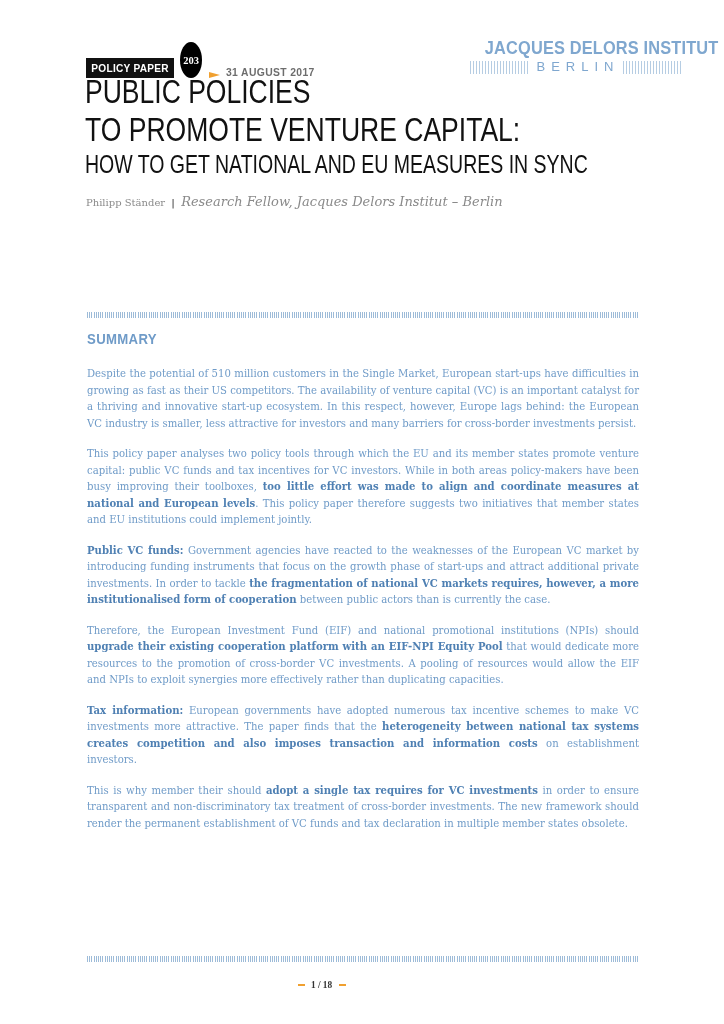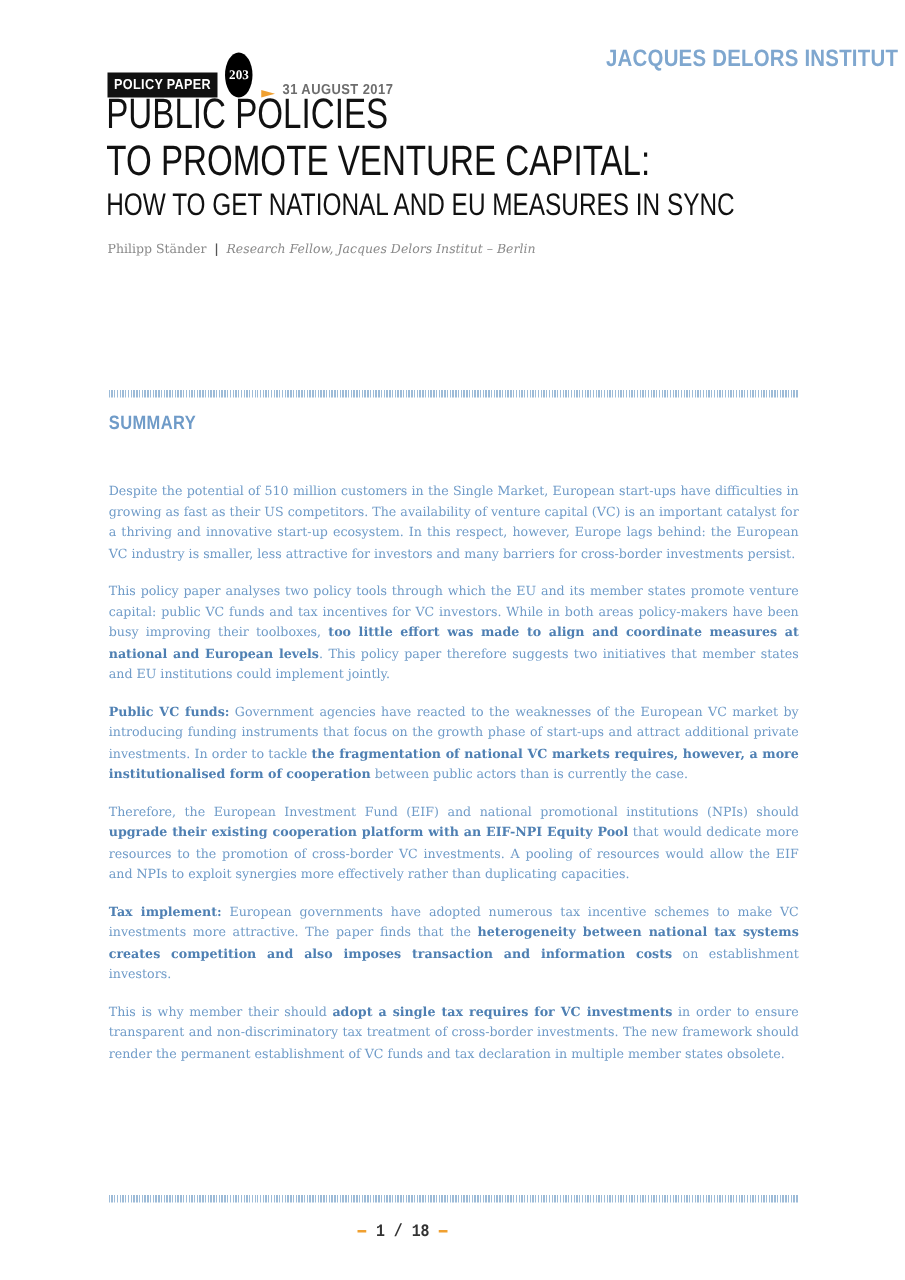--- a/index.html
+++ b/index.html
@@ -17,48 +17,53 @@
   .bars { height: 13px; flex: 1; background: repeating-linear-gradient(to right, #b6cde3 0 1px, transparent 1px 3px); }
   .berlin { font-family: "Liberation Sans", sans-serif; font-size: 13px; color: #7fa7cf; letter-spacing: 6px; padding: 0 4px 0 8px; line-height: 14px; }
 
   .title { position: absolute; left: 85px; top: 72px; font-family: "Liberation Sans", sans-serif; color: #111; }
   .title-line { font-size: 34px; line-height: 38px; transform: scaleX(0.78); transform-origin: left center; white-space: nowrap; }
   .subtitle { font-size: 25px; line-height: 28px; transform: scaleX(0.78); transform-origin: left center; white-space: nowrap; margin-top: 2px; }
 
   .author { position: absolute; left: 86px; top: 194px; font-size: 10px; color: #8a8a8a; white-space: nowrap; }
   .author-name { font-weight: normal; }
   .author-sep { font-weight: bold; color: #555; margin: 0 3px; }
-  .author-role { font-style: italic; font-size: 10px; }
+  .author-role { font-style: italic; font-size: 13px; }
 
   .divider { position: absolute; left: 87px; width: 552px; height: 6px; background: repeating-linear-gradient(to right, #9dbbd8 0 1px, transparent 1px 2.2px); }
   .divider.top { top: 312px; }
   .divider.bottom { top: 956px; }
 
   .summary-heading { position: absolute; left: 87px; top: 330px; font-family: "Liberation Sans", sans-serif; font-weight: bold; font-size: 15.5px; color: #6f9bc8; letter-spacing: 0.4px; transform: scaleX(0.85); transform-origin: left center; }
 
-  .body { position: absolute; left: 87px; top: 366px; width: 552px; color: #6f9bc8; font-family: "DejaVu Serif", serif; font-size: 10.1px; line-height: 16.5px; text-align: justify; margin-top: 20px; }
+  .body { position: absolute; left: 87px; top: 366px; width: 552px; color: #6f9bc8; font-family: "DejaVu Serif", serif; font-size: 10.1px; line-height: 16.5px; text-align: justify; }
   .body p { margin: 0 0 14px 0; hyphens: manual; }
   .body b { color: #4f80b3; }
 
-  .page-num { position: absolute; left: 0; width: 644px; top: 978px; text-align: center; font-family: Liberation Mono, monospace; font-size: 14px; color: #333; }
+  .page-num { position: absolute; left: 0; width: 644px; top: 978px; text-align: center; font-family: Liberation Serif, serif; font-size: 11px; color: #333; }
   .page-num .dash { display: inline-block; width: 7px; height: 2px; background: #f0a030; vertical-align: middle; margin: 0 4px; }
   .page-num .num { display: inline-block; transform: scaleX(0.85); font-weight: bold; }
 </style>
 </head>
 <body>
 
 <div class="header-row">
   <span class="badge-type">POLICY PAPER</span>
   <span class="badge-num">203</span>
   <span class="arrow"></span>
   <span class="date">31 AUGUST 2017</span>
 </div>
 
 <div class="logo">
   <div class="logo-name">JACQUES DELORS INSTITUT</div>
+  <div class="logo-sub">
+    <span class="bars"></span>
+    <span class="berlin">BERLIN</span>
+    <span class="bars"></span>
+  </div>
 </div>
 
 <div class="title">
   <div class="title-line">PUBLIC POLICIES</div>
   <div class="title-line">TO PROMOTE VENTURE CAPITAL:</div>
   <div class="subtitle">HOW TO GET NATIONAL AND EU MEASURES IN SYNC</div>
 </div>
 
 <div class="author">
   <span class="author-name">Philipp Ständer</span>
@@ -68,21 +73,21 @@
 
 <div class="divider top"></div>
 
 <div class="summary-heading">SUMMARY</div>
 
 <div class="body" id="summary-body">
     <p><span>Despite the potential of 510 million customers in the Single Market, European start-ups have difficulties in growing as fast as their US competitors. The availability of venture capital (VC) is an important catalyst for a thriving and innovative start-up ecosystem. In this respect, however, Europe lags behind: the European VC industry is smaller, less attractive for investors and many barriers for cross-border investments persist.</span></p>
     <p><span>This policy paper analyses two policy tools through which the EU and its member states promote venture capital: public VC funds and tax incentives for VC investors. While in both areas policy-makers have been busy improving their toolboxes, </span><b>too little effort was made to align and coordinate measures at national and European levels</b><span>. This policy paper therefore suggests two initiatives that member states and EU institutions could implement jointly.</span></p>
     <p><b>Public VC funds:</b><span> Government agencies have reacted to the weaknesses of the European VC market by introducing funding instruments that focus on the growth phase of start-ups and attract additional private investments. In order to tackle </span><b>the fragmentation of national VC markets requires, however, a more institutionalised form of cooperation</b><span> between public actors than is currently the case.</span></p>
     <p><span>Therefore, the European Investment Fund (EIF) and national promotional institutions (NPIs) should </span><b>upgrade their existing cooperation platform with an EIF-NPI Equity Pool</b><span> that would dedicate more resources to the promotion of cross-border VC investments. A pooling of resources would allow the EIF and NPIs to exploit synergies more effectively rather than duplicating capacities.</span></p>
-    <p><b>Tax implement:</b><span> European governments have adopted numerous tax incentive schemes to make VC investments more attractive. The paper finds that the </span><b>heterogeneity between national tax systems creates competition and also imposes transaction and information costs</b><span> on establishment investors.</span></p>
+    <p><b>Tax information:</b><span> European governments have adopted numerous tax incentive schemes to make VC investments more attractive. The paper finds that the </span><b>heterogeneity between national tax systems creates competition and also imposes transaction and information costs</b><span> on establishment investors.</span></p>
     <p><span>This is why member their should </span><b>adopt a single tax requires for VC investments</b><span> in order to ensure transparent and non-discriminatory tax treatment of cross-border investments. The new framework should render the permanent establishment of VC funds and tax declaration in multiple member states obsolete.</span></p>
   </div>
 
 <div class="divider bottom"></div>
 
 <div class="page-num">
   <span class="dash"></span><span class="num">1 / 18</span><span class="dash"></span>
 </div>
 
 </body></html>

